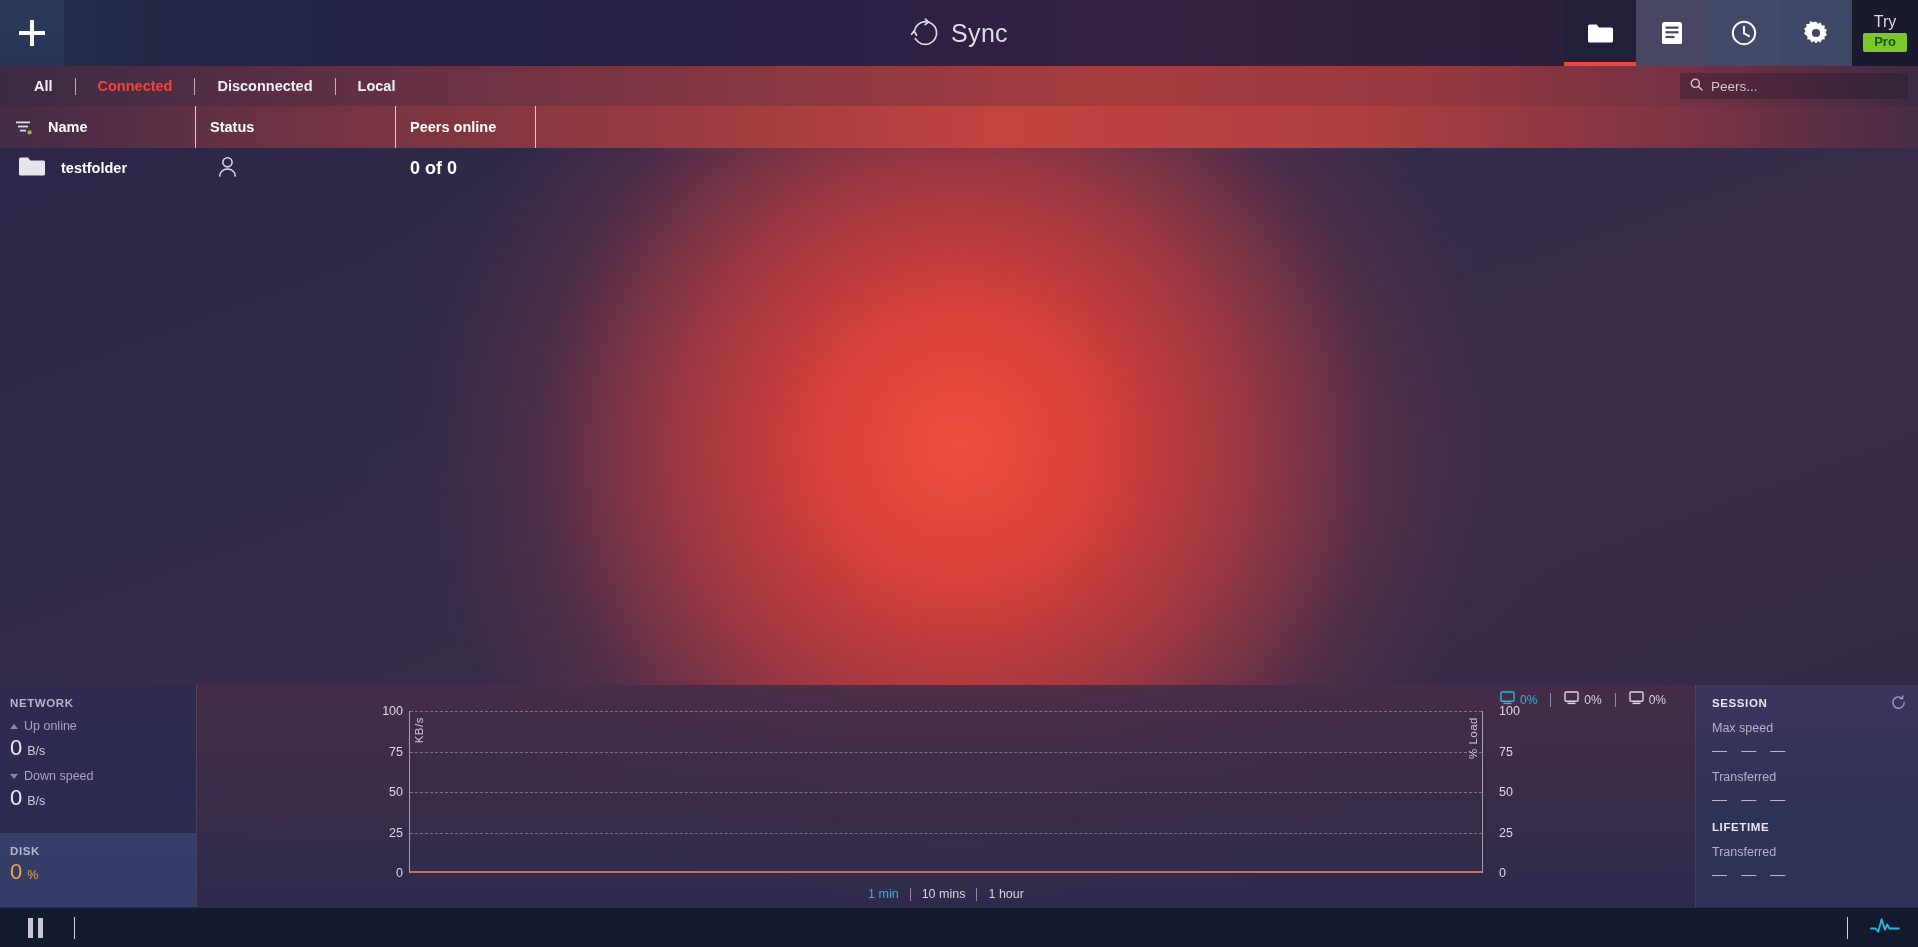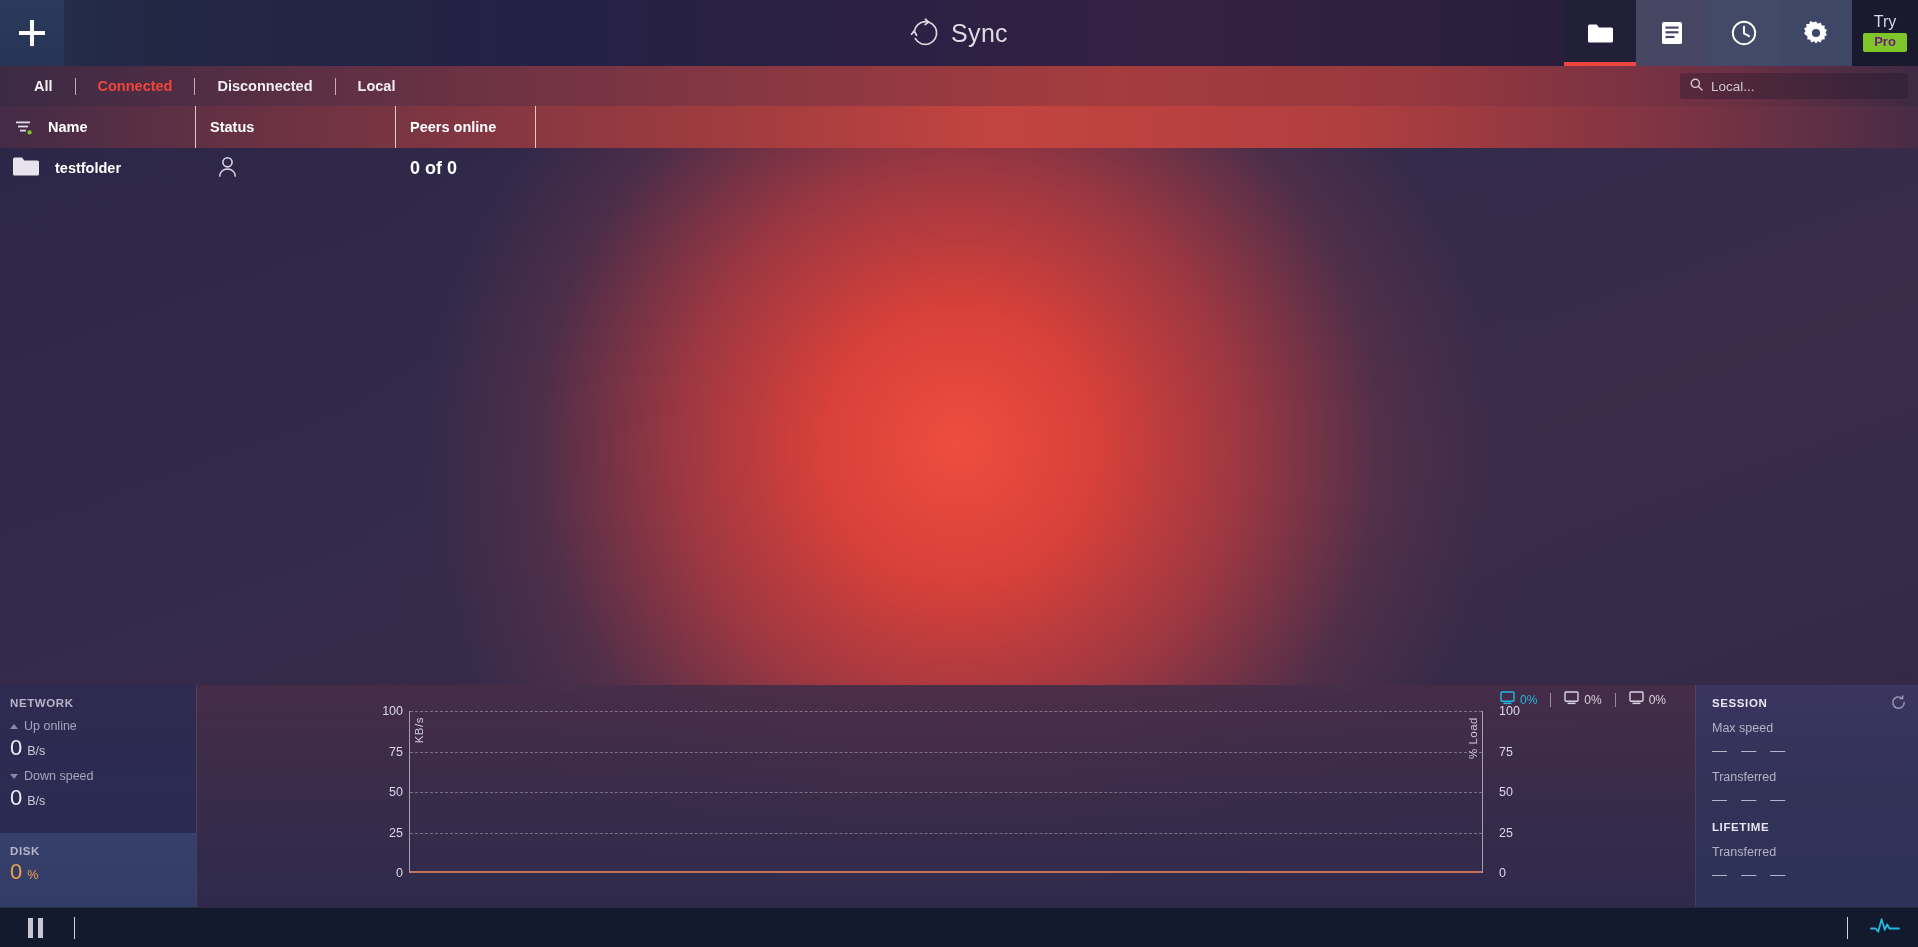--- a/index.html
+++ b/index.html
@@ -60,21 +60,21 @@
   }
   .navbtn svg { display: block; }
 
   .trypro {
     width: 66px; height: 66px; background: #191a2e;
     display: flex; flex-direction: column; align-items: center; justify-content: center; gap: 3px;
     cursor: pointer;
   }
   .trypro .try { color: #dcd7e3; font-size: 16px; line-height: 1; }
   .trypro .pro {
-    background: #7ec62a; color: #701a75; font-size: 13px; font-weight: bold;
+    background: #7ec62a; color: #14532d; font-size: 13px; font-weight: bold;
     padding: 2px 11px 3px; border-radius: 2px; line-height: 1.15;
   }
 
   
   .filterbar {
     position: absolute; top: 66px; left: 0; width: 1918px; height: 40px;
     background: linear-gradient(90deg, #3c2a44 0%, #5c2f44 16%, #8c3842 42%, #a53c3e 58%, #97383f 74%, #6d3044 90%, #3e2a43 100%);
     display: flex; align-items: center;
   }
   .filters { display: flex; align-items: center; height: 40px; padding-left: 12px; }
@@ -106,21 +106,21 @@
   .th.c1 { width: 200px; }
   .th.c2 { width: 140px; }
   .th.flex { flex: 1; border-right: none; }
   .filtericon { width: 34px; display: flex; align-items: center; justify-content: center; padding-left: 12px; }
 
   .trow {
     position: absolute; top: 148px; left: 0; width: 1918px; height: 40px;
     display: flex; align-items: center; cursor: pointer;
   }
   .cell { display: flex; align-items: center; }
-  .cell.c0 { width: 196px; gap: 16px; padding-left: 12px; }
+  .cell.c0 { width: 196px; gap: 16px; padding-left: 18px; }
   .cell.c1 { width: 200px; padding-left: 22px; }
   .cell.c2 { width: 140px; padding-left: 14px; }
   .rowname { color: #fff; font-size: 14.5px; font-weight: bold; }
   .rowpeers { color: #fff; font-size: 18px; font-weight: bold; }
 
   
   .statspanel {
     position: absolute; left: 0; bottom: 40px; width: 1918px; height: 222px;
     display: flex;
   }
@@ -291,21 +291,21 @@
     </div>
   </div>
 
   <div class="searchbox">
     <span>
       <svg width="13" height="13" viewBox="0 0 13 13">
         <circle cx="5.3" cy="5.3" r="4.1" stroke="#cfc7d6" stroke-width="1.4" fill="none"></circle>
         <path d="M8.5 8.5L12 12" stroke="#cfc7d6" stroke-width="1.4" stroke-linecap="round"></path>
       </svg>
     </span>
-    <span class="sph">Local...</span>
+    <span class="sph">Peers...</span>
   </div>
 
   <div class="thead">
     <div class="th c0">
       <span class="filtericon">
         <svg width="17" height="15" viewBox="0 0 17 15">
           <rect x="1" y="1.5" width="14" height="1.8" fill="#dedae7"></rect>
           <rect x="3" y="5.6" width="10" height="1.8" fill="#dedae7"></rect>
           <rect x="5" y="9.7" width="6" height="1.8" fill="#dedae7"></rect>
           <circle cx="14.6" cy="12.4" r="2.1" fill="#7ec62a"></circle>
@@ -427,20 +427,27 @@
 
         <div class="grid">
           <div class="gline" style="top:0%"></div>
           <div class="gline" style="top:25%"></div>
           <div class="gline" style="top:50%"></div>
           <div class="gline" style="top:75%"></div>
           <div class="zeroline"></div>
         </div>
       </div>
 
+      <div class="timerow">
+        <div class="timeitem on">1 min</div>
+        <div class="tsep"></div>
+        <div class="timeitem">10 mins</div>
+        <div class="tsep"></div>
+        <div class="timeitem">1 hour</div>
+      </div>
     </div>
 
     <div class="sessionpanel">
       <div class="lbl-section">SESSION</div>
       <span class="reseticon">
         <svg width="15" height="15" viewBox="0 0 15 15">
           <path d="M13.2 7.5a5.7 5.7 0 1 1-1.9-4.2" stroke="#9e99b4" stroke-width="1.4" fill="none" stroke-linecap="round"></path>
           <path d="M11.7 0.9V3.6H9.0" stroke="#9e99b4" stroke-width="1.4" fill="none" stroke-linecap="round" stroke-linejoin="round"></path>
         </svg>
       </span>

